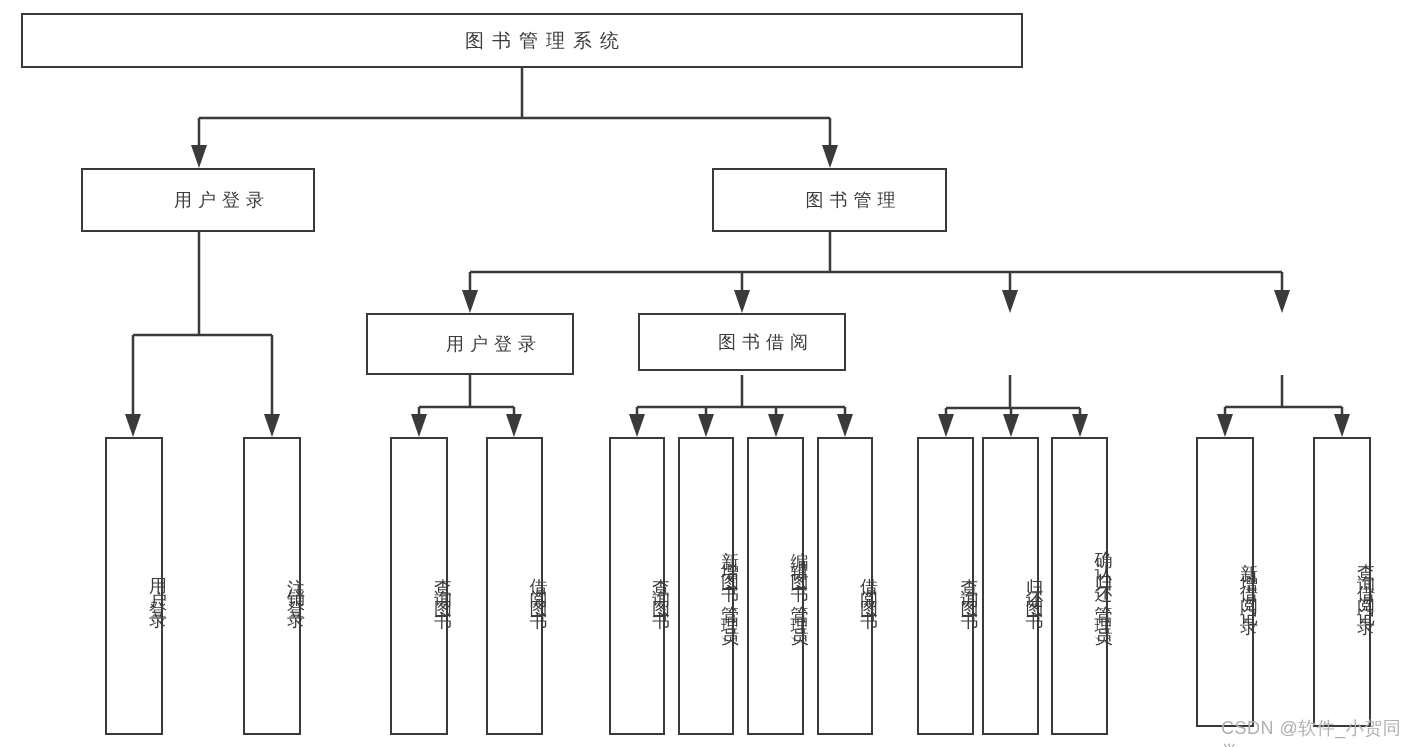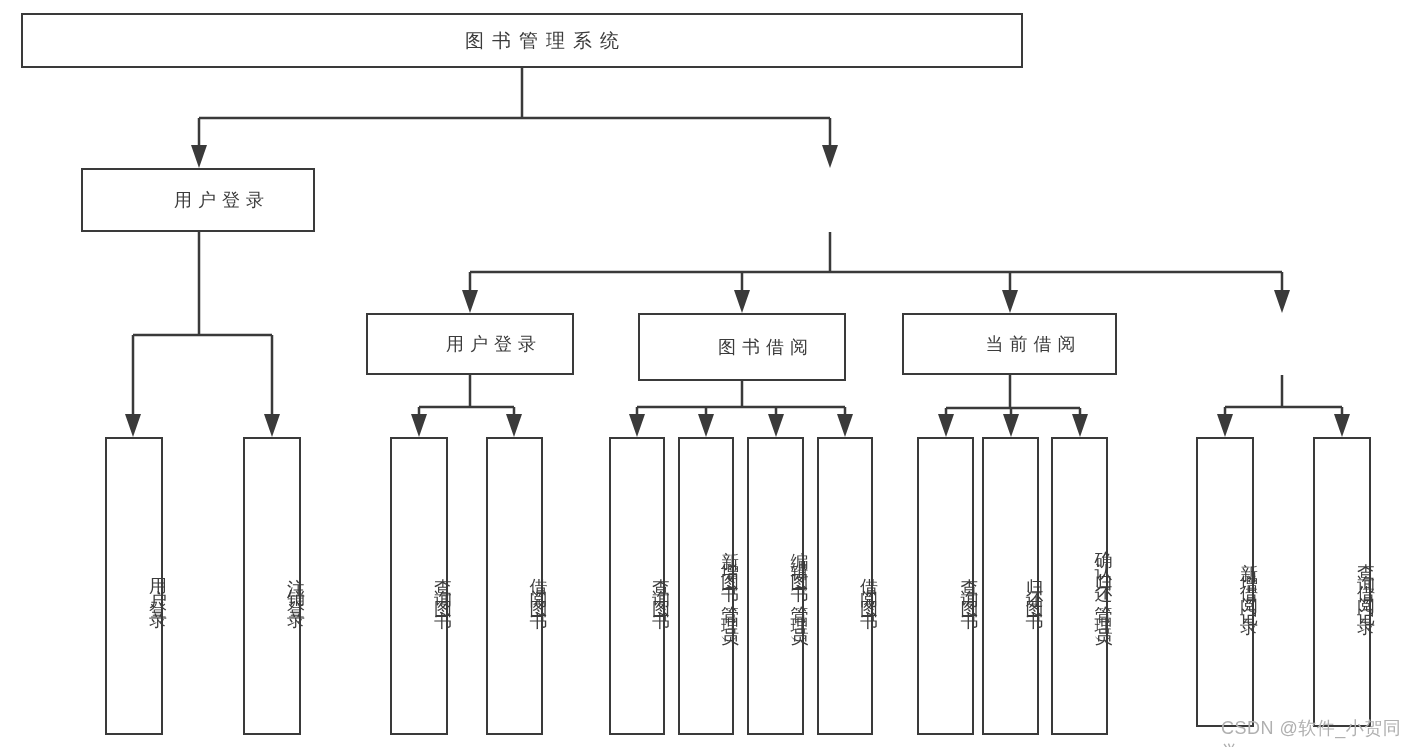--- a/index.html
+++ b/index.html
@@ -99,24 +99,24 @@
     <g>
       <path d="M1282 375 V407 M1225 407 H1342 M1225 407 V417 M1342 407 V417"></path>
       <polygon points="1217,414 1233,414 1225,437"></polygon>
       <polygon points="1334,414 1350,414 1342,437"></polygon>
     </g>
   </svg>
 
   <div class="node root" style="left:21px;top:13px;width:1002px;height:55px">图书管理系统</div>
 
   <div class="node" style="left:81px;top:168px;width:234px;height:64px">用户登录</div>
+  <div class="node" style="left:712px;top:168px;width:235px;height:64px">图书管理</div>
 
   <div class="node" style="left:366px;top:313px;width:208px;height:62px">用户登录</div>
-  <div class="node" style="left:638px;top:313px;width:208px;height:68px">图书借阅</div>
-  <div class="node" style="left:902px;top:313px;width:215px;height:62px">当前借阅</div>
+  <div class="node" style="left:638px;top:313px;width:208px;height:58px">图书借阅</div>
 
   <div class="node vert" style="left:105px;top:437px;width:58px;height:298px">用户登录</div>
   <div class="node vert" style="left:243px;top:437px;width:58px;height:298px">注销登录</div>
 
   <div class="node vert" style="left:390px;top:437px;width:58px;height:298px">查询图书</div>
   <div class="node vert" style="left:486px;top:437px;width:57px;height:298px">借阅图书</div>
 
   <div class="node vert" style="left:609px;top:437px;width:56px;height:298px">查询图书</div>
   <div class="node vert" style="left:678px;top:437px;width:56px;height:298px">新增图书（管理员）</div>
   <div class="node vert" style="left:747px;top:437px;width:57px;height:298px">编辑图书（管理员）</div>

